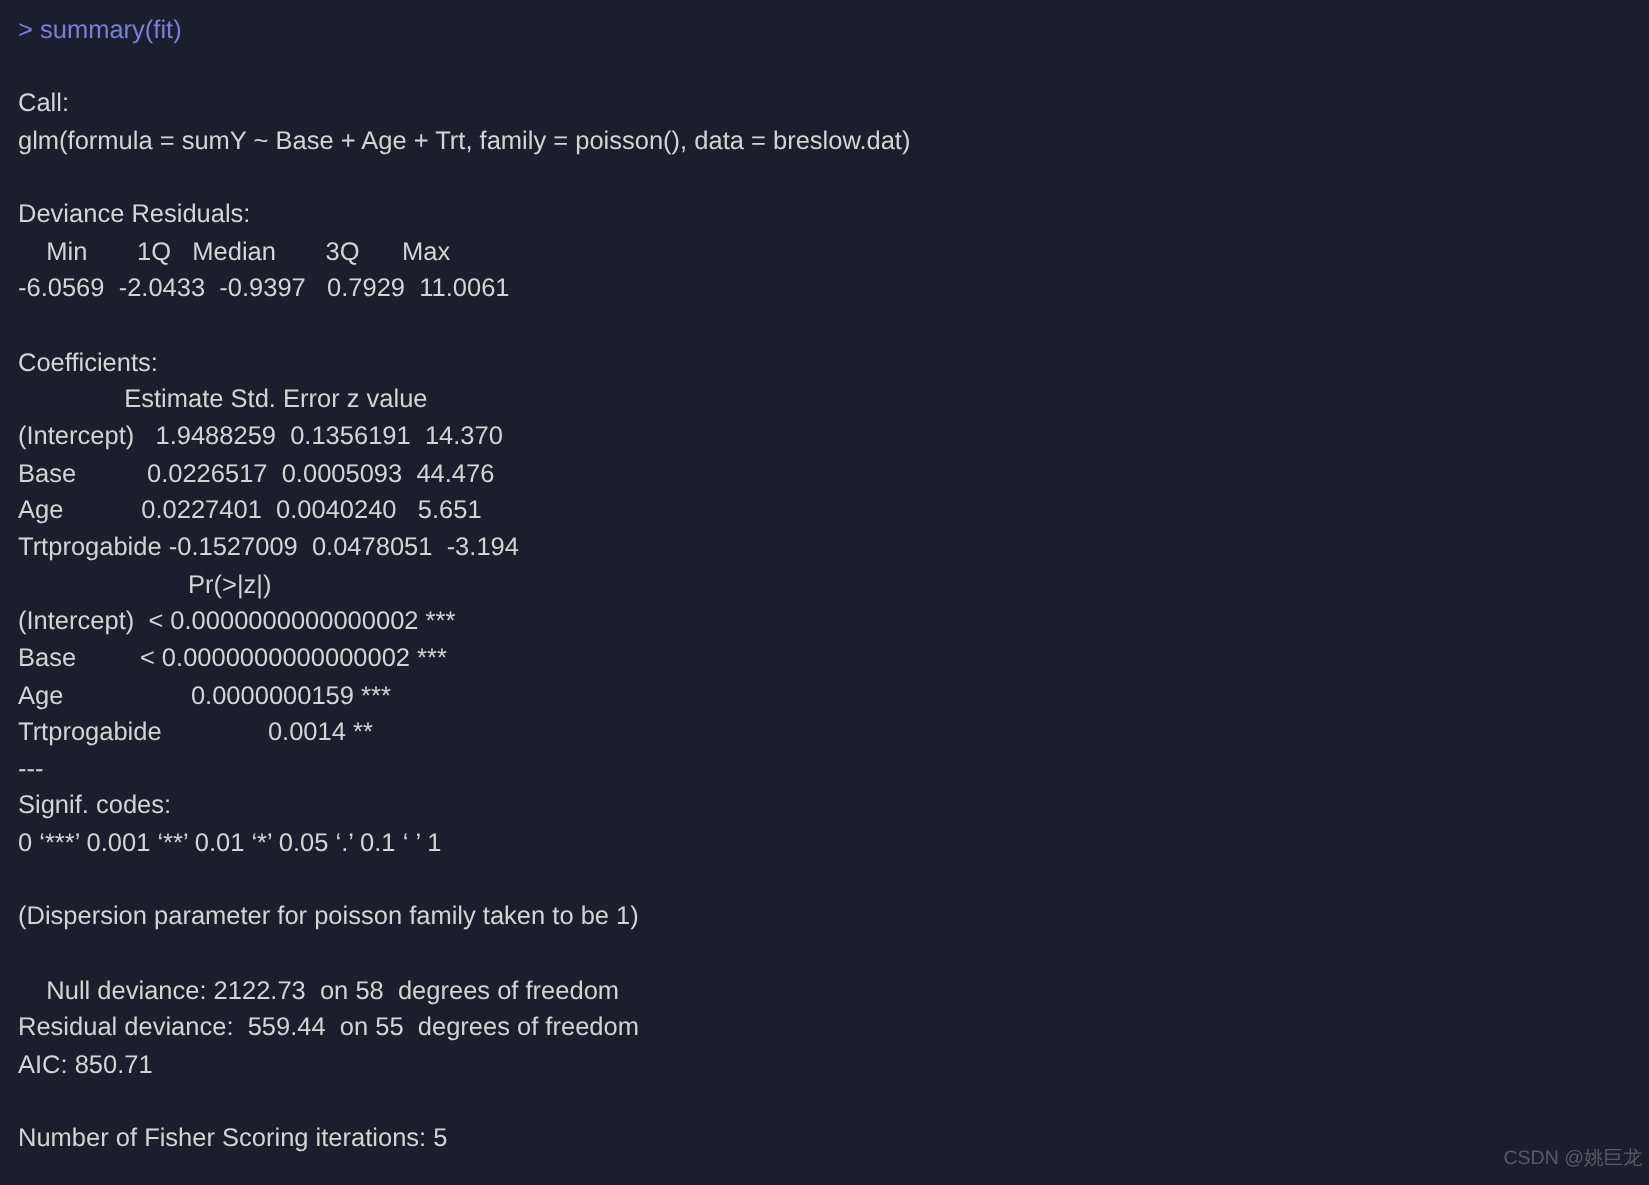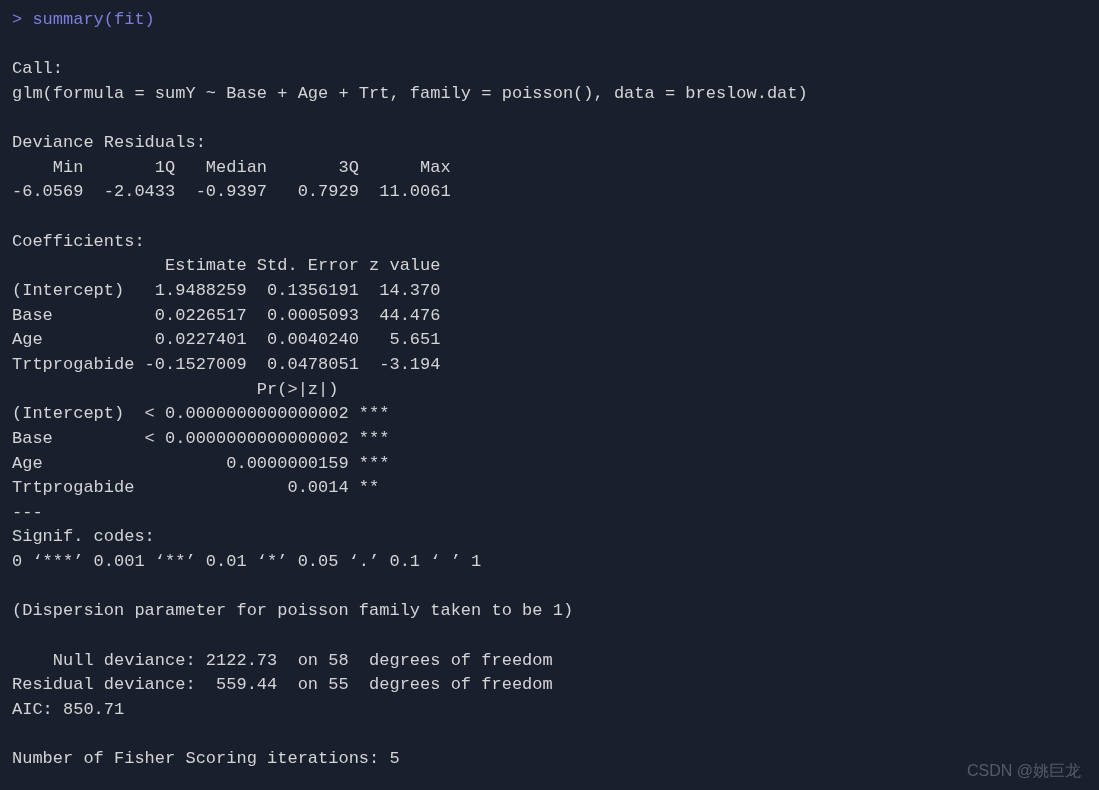--- a/index.html
+++ b/index.html
@@ -11,31 +11,31 @@
     font-size: 17px;
     line-height: 1.45;
     width: 1099px;
     height: 790px;
     box-sizing: border-box;
     overflow: hidden;
     position: relative;
   }
   pre {
     margin: 0;
-    font-family: Liberation Mono, monospace;
+    font-family: Liberation Sans, sans-serif;
     white-space: pre;
   }
   .prompt { color: #7a7fdc; }
   .func { color: #7a7fdc; }
   .watermark {
     position: absolute;
-    right: 18px;
+    right: 4px;
     bottom: 8px;
     color: rgba(200,200,200,0.35);
-    font-size: 16px;
+    font-size: 13px;
     font-family: sans-serif;
     margin-top: 20px;
   }
 </style>
 </head>
 <body>
 
 <pre><span class="prompt">&gt; </span><span class="func">summary(fit)</span>
 
 <span>Call:</span>

